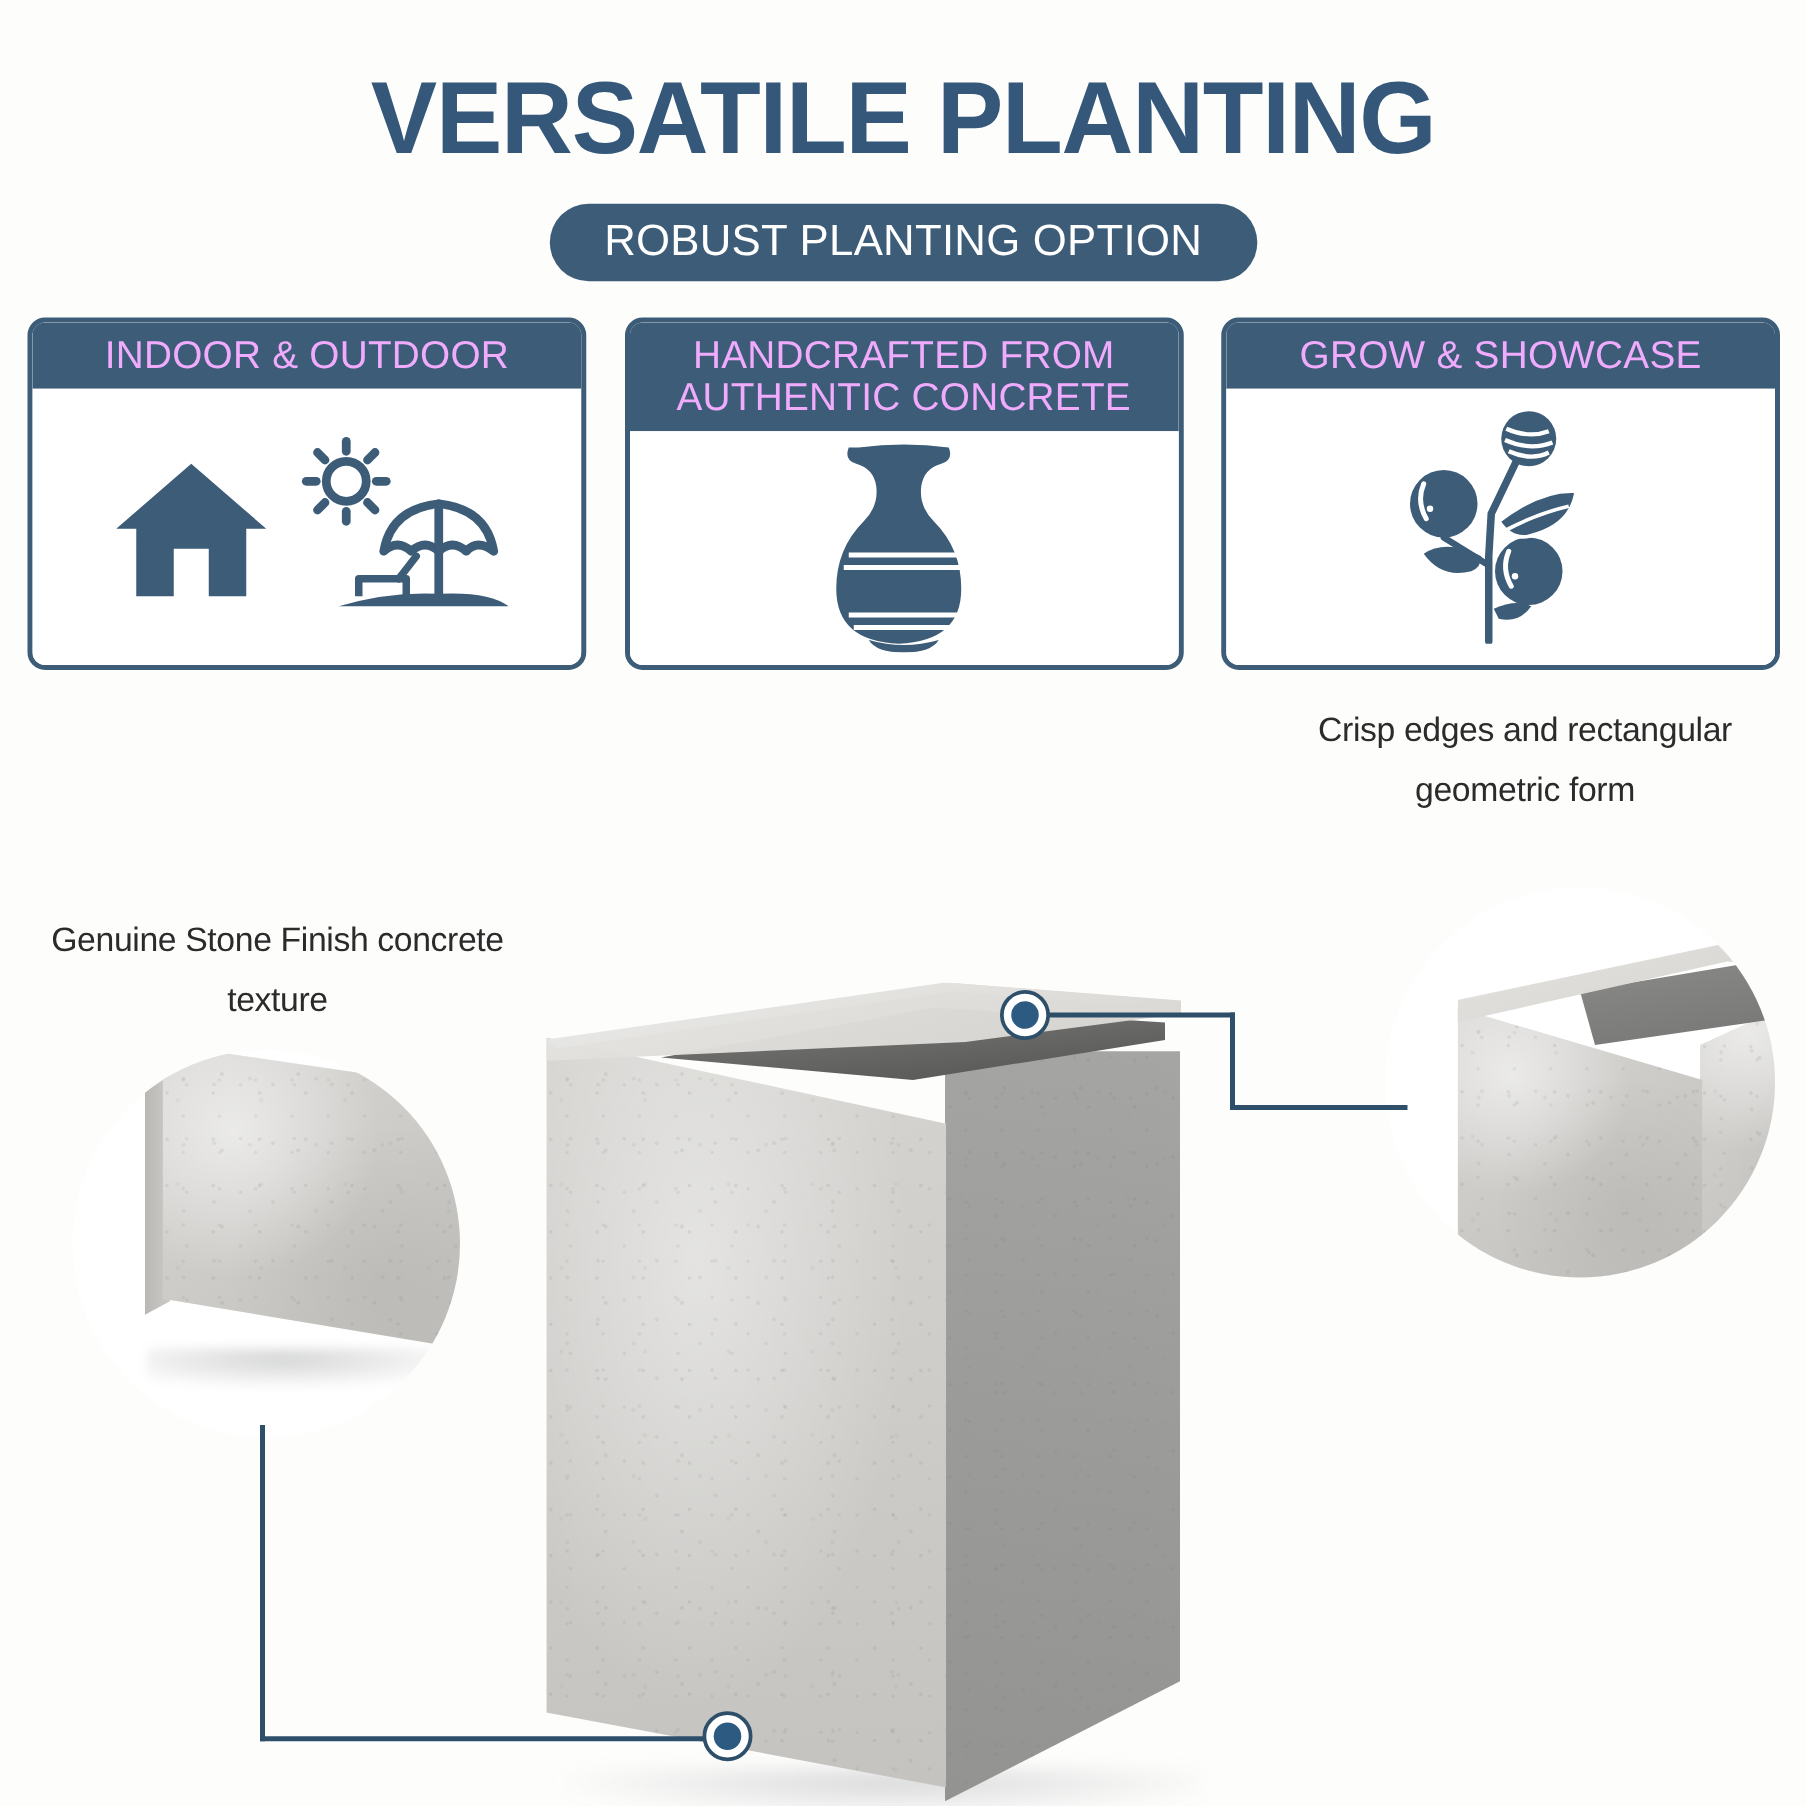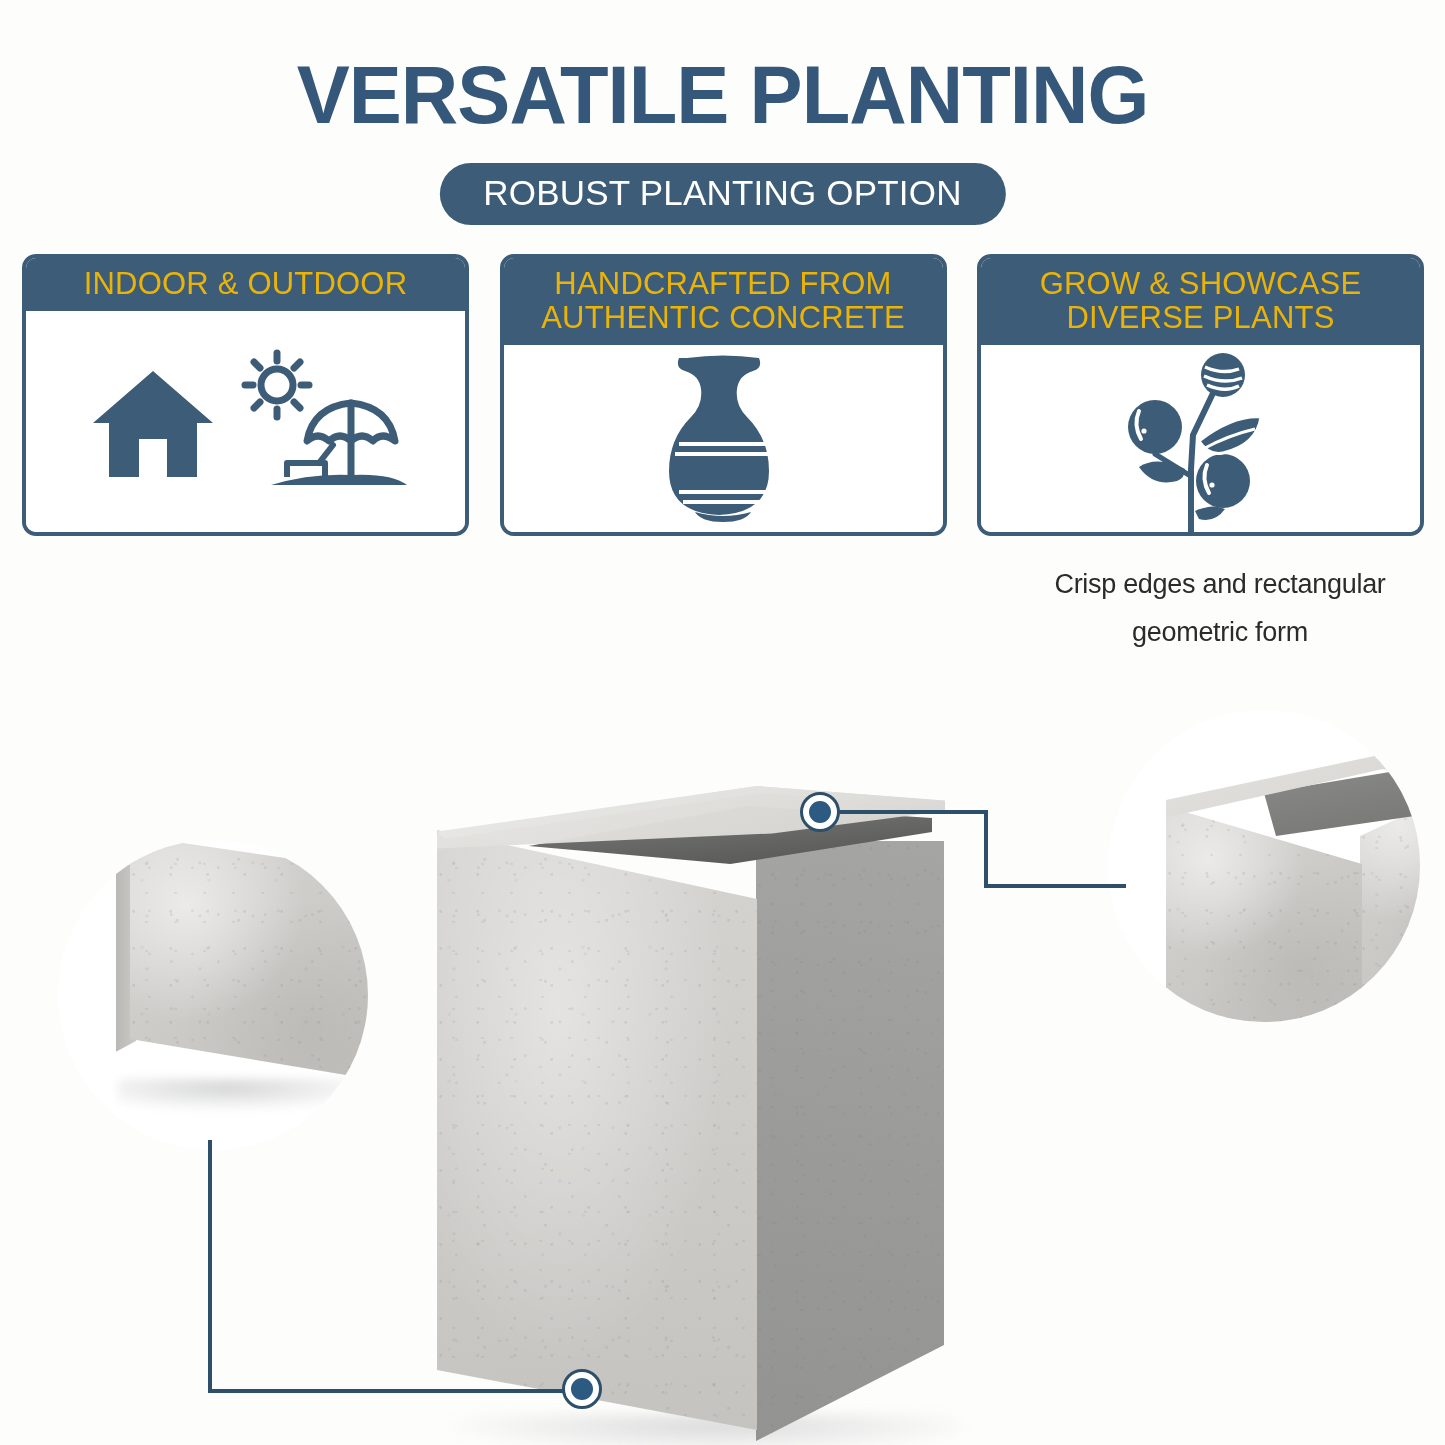--- a/index.html
+++ b/index.html
@@ -45,21 +45,21 @@
     width:447px;height:282px;
     border:4px solid #3d5c78;
     border-radius:14px;
     background:#ffffff;
     box-sizing:border-box;
     display:flex;flex-direction:column;
     overflow:hidden;
   }
   .card-head{
     background:#3d5c78;
-    color:#eab308;
+    color:#f0abfc;
     text-align:center;
     font-size:31px;line-height:34px;
     font-weight:400;
     padding:9px 6px 10px 6px;
     letter-spacing:0.2px;
   }
   .card-body{
     flex:1;
     background:#ffffff;
     display:flex;align-items:center;justify-content:center;
@@ -274,21 +274,20 @@
             <line x1="30" y1="150" x2="110" y2="150"></line>
           </g>
           <path d="M42 160 q28 8 56 0 q-6 10 -28 10 q-22 0 -28 -10 Z" fill="#3d5c78"></path>
         </svg>
       </div>
     </div>
 
     <div class="card">
       <div class="card-head">
         <div>GROW &amp; SHOWCASE</div>
-        <div>DIVERSE PLANTS</div>
       </div>
       <div class="card-body">
         <svg width="180" height="190" viewBox="0 0 180 190">
 
           <path d="M80 188 L80 120 L82 86 L104 40" fill="none" stroke="#3d5c78" stroke-width="6" stroke-linecap="round"></path>
 
           <circle cx="112" cy="26" r="22" fill="#3d5c78"></circle>
           <g stroke="#ffffff" stroke-width="3.4" fill="none">
             <path d="M94 18 q18 8 34 2"></path>
             <path d="M93 27 q20 9 38 2"></path>
@@ -309,20 +308,21 @@
 
           <path d="M74 120 q-28 -14 -46 -2 q14 20 38 14 q8 -3 8 -12 Z" fill="#3d5c78"></path>
 
           <path d="M84 162 q18 -8 30 -2 q-10 14 -26 10 Z" fill="#3d5c78"></path>
         </svg>
       </div>
     </div>
   </div>
 
   <div class="anno anno-right">Crisp edges and rectangular geometric form</div>
+  <div class="anno anno-left">Genuine Stone Finish concrete texture</div>
 
   <div class="planter">
     <div class="p-shadow"></div>
     <div class="p-side concrete"></div>
     <div class="p-front concrete"></div>
     <div class="p-cavity"></div>
     <div class="p-rim-top2"></div>
     <div class="p-rim-top"></div>
   </div>
 

